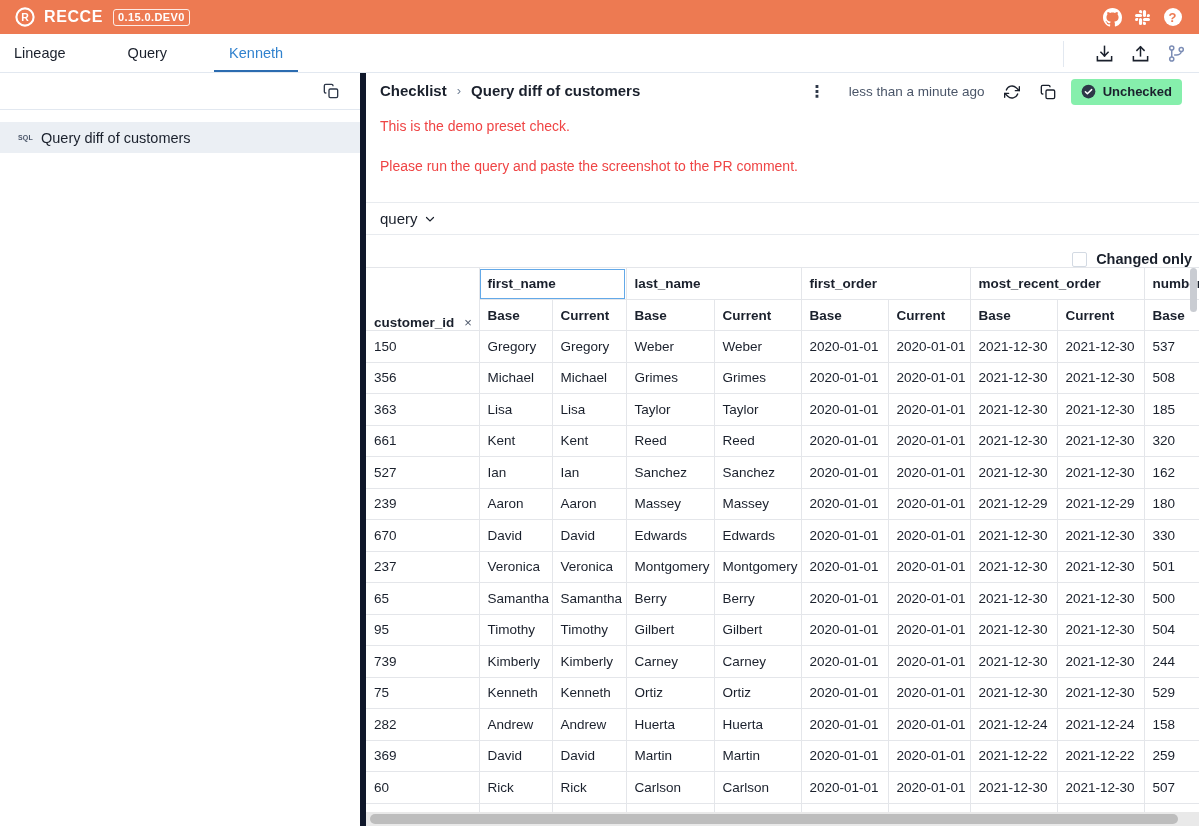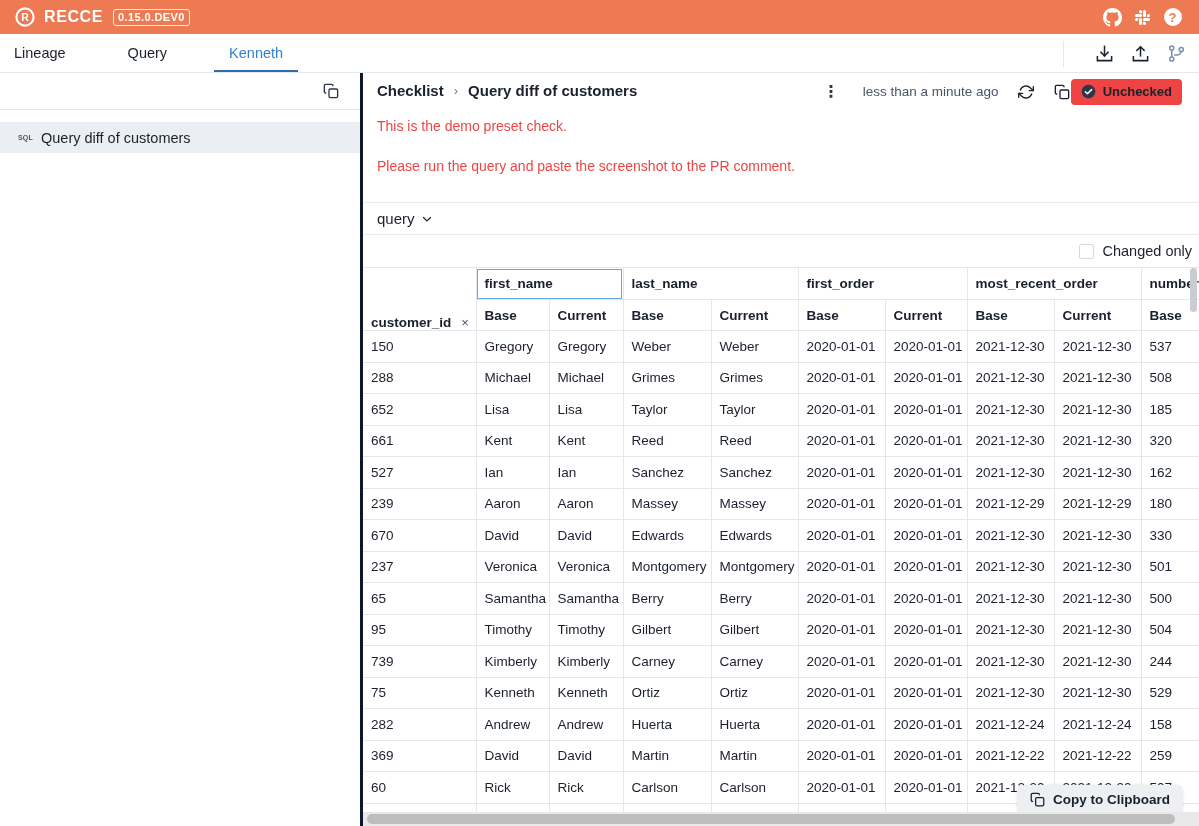--- a/index.html
+++ b/index.html
@@ -32,43 +32,43 @@
 
   
   .sidebar { position:absolute; left:0; top:73px; width:360px; height:753px; background:#fff; }
   .sidebar-head { height:37px; border-bottom:1px solid #E2E8F0; display:flex; align-items:center; justify-content:flex-end; padding-right:20px; }
   .icon-btn { width:18px; height:18px; cursor:pointer; display:flex; align-items:center; justify-content:center; color:#2D3748; }
   .check-item { margin-top:12px; height:31px; background:#EBEFF4; display:flex; align-items:center; padding:0 12px 0 18px; cursor:pointer; }
   .sql-chip { font-size:7px; font-weight:800; color:#4A5568; letter-spacing:.2px; margin-right:8px; }
   .check-item-label { font-size:14.5px; color:#1A202C; }
 
   
-  .main { position:absolute; left:360px; top:73px; width:839px; height:753px; background:#fff; border-left:3px solid #0f172a; }
+  .main { position:absolute; left:360px; top:73px; width:839px; height:753px; background:#fff; border-left:6px solid #0f172a; }
   .check-header { position:absolute; left:0; top:0; width:100%; height:36px; }
   .breadcrumb { position:absolute; left:14px; top:9px; display:flex; align-items:center; font-size:15px; font-weight:600; }
   .crumb-sep { color:#718096; font-size:13px; font-weight:400; margin:0 10px; }
   .meta { position:absolute; right:17px; top:5px; height:27px; display:flex; align-items:center; }
   .kebab { font-size:16px; font-weight:700; color:#2D3748; cursor:pointer; margin-right:24px; line-height:1; }
   .timestamp { font-size:13.5px; color:#4A5568; margin-right:13px; }
   .meta .icon-btn { margin-left:5px; }
   .meta .icon-btn + .icon-btn { margin-left:18px; }
-  .status-badge { background:#ef4444; border-radius:4px; height:26px; padding:0 10px;
+  .status-badge { margin-left:14px; background:#86efac; border-radius:4px; height:26px; padding:0 10px;
                   display:flex; align-items:center; cursor:pointer; }
   .status-badge span { font-size:13px; font-weight:600; color:#1A202C; margin-left:7px; }
 
   .desc p { position:absolute; left:14px; font-size:14px; color:#ef4444; }
   .desc p:nth-child(1) { top:45px; }
   .desc p:nth-child(2) { top:85px; }
 
   .accordion { position:absolute; left:0; top:129px; width:100%; height:33px;
                border-top:1px solid #E8EBEF; border-bottom:1px solid #E8EBEF;
                display:flex; align-items:center; padding-left:14px; cursor:pointer; }
   .accordion-label { font-size:15px; color:#1A202C; margin-right:6px; }
 
-  .changed-row { position:absolute; right:7px; top:162px; height:32px; display:flex; align-items:center; }
+  .changed-row { position:absolute; right:7px; top:162px; height:32px; display:flex; align-items:flex-end;font-weight:bold; }
   .checkbox { width:15px; height:15px; border:1.5px solid #D3DAE3; border-radius:2px; background:#fff; cursor:pointer; }
   .changed-label { font-size:14.5px; color:#1A202C; margin-left:9px; cursor:pointer; }
 
   
   .table-wrap { position:absolute; left:0; top:194px; width:838px; height:545px; overflow:hidden; }
   table.diff { border-collapse:collapse; table-layout:fixed; width:928px; border-top:1px solid #E4E6EA; }
   table.diff th, table.diff td { border-right:1px solid #E4E6EA; border-bottom:1px solid #E4E6EA;
       font-size:13.5px; text-align:left; padding:0 8px; white-space:nowrap; overflow:hidden; background:#fff; }
   table.diff th { font-weight:700; color:#1A202C; }
   tr.group-row { height:32px; }
@@ -266,33 +266,33 @@
             <td>Gregory</td>
             <td>Weber</td>
             <td>Weber</td>
             <td>2020-01-01</td>
             <td>2020-01-01</td>
             <td>2021-12-30</td>
             <td>2021-12-30</td>
             <td>537</td>
           </tr>
           <tr class="data-row">
-            <td>288</td>
+            <td>356</td>
             <td>Michael</td>
             <td>Michael</td>
             <td>Grimes</td>
             <td>Grimes</td>
             <td>2020-01-01</td>
             <td>2020-01-01</td>
             <td>2021-12-30</td>
             <td>2021-12-30</td>
             <td>508</td>
           </tr>
           <tr class="data-row">
-            <td>652</td>
+            <td>363</td>
             <td>Lisa</td>
             <td>Lisa</td>
             <td>Taylor</td>
             <td>Taylor</td>
             <td>2020-01-01</td>
             <td>2020-01-01</td>
             <td>2021-12-30</td>
             <td>2021-12-30</td>
             <td>185</td>
           </tr>
@@ -449,25 +449,18 @@
             <td></td>
             <td></td>
             <td></td>
             <td></td>
             <td></td>
           </tr>
         </tbody>
     </table>
   </div>
 
-  <button class="copy-float">
-    <svg width="15" height="15" viewBox="0 0 24 24" fill="none" stroke="#1A202C" stroke-width="2">
-      <rect x="9" y="9" width="13" height="13" rx="2"></rect>
-        <path d="M5 15H4a2 2 0 0 1-2-2V4a2 2 0 0 1 2-2h9a2 2 0 0 1 2 2v1"></path>
-    </svg>
-    <span>Copy to Clipboard</span>
-  </button>
 
   <div class="vthumb"></div>
   <div class="hscroll">
     <div class="thumb"></div>
   </div>
 </main>
 
 </body></html>

